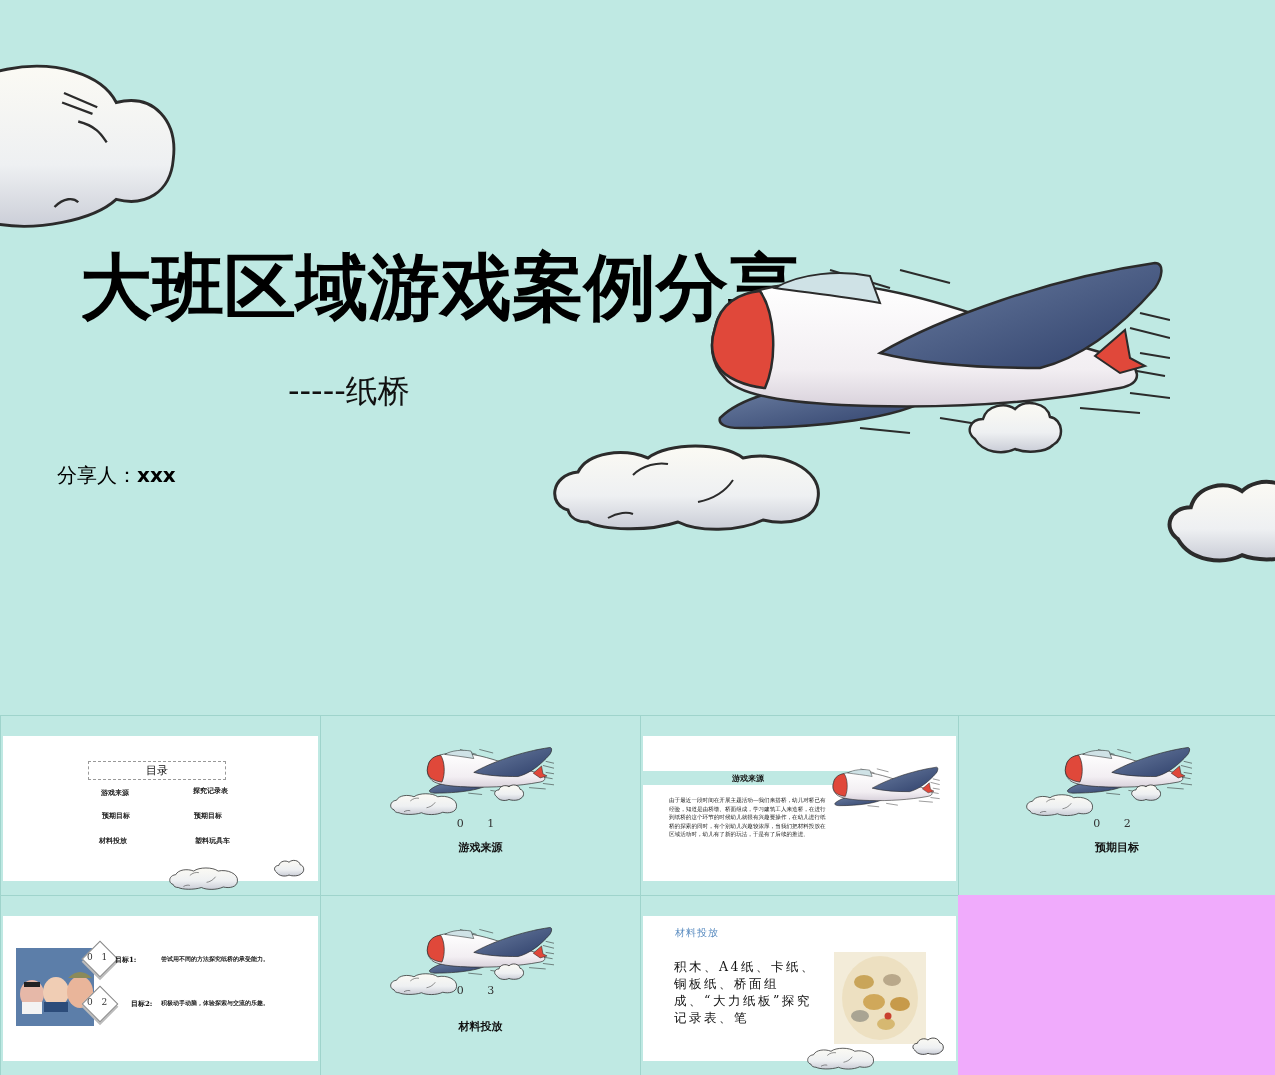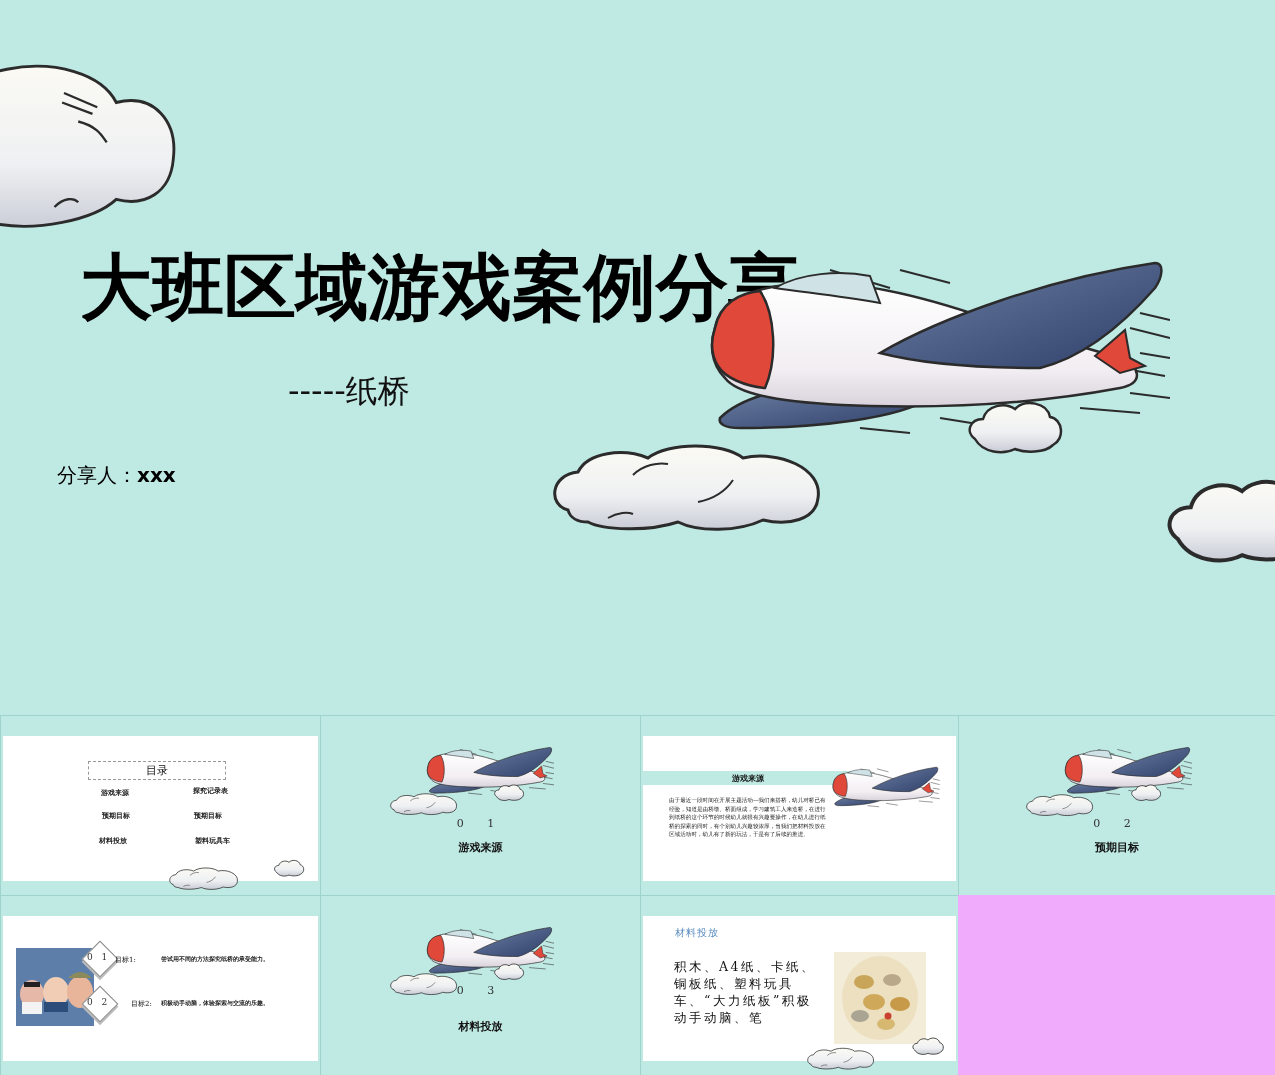--- a/index.html
+++ b/index.html
@@ -27,21 +27,21 @@
   .toc-item { position: absolute; font-size: 7px; font-family: "DejaVu Serif", serif; font-weight: bold; color: #222; }
 
   
   .band { position: absolute; left: 2px; width: 210px; top: 55px; height: 14px; background: #bfe9e3; text-align: center; font-size: 8px; line-height: 14px; font-family: "DejaVu Serif", serif; font-weight: bold; }
   .para { position: absolute; left: 28px; top: 80px; width: 160px; font-size: 5.6px; line-height: 8.5px; font-family: "DejaVu Serif", serif; color: #222; }
 
   
   .photo { position: absolute; left: 15px; top: 52px; width: 78px; height: 78px; background: #5c7ea9; overflow: hidden; }
   .diamond { position: absolute; width: 26px; height: 26px; transform: rotate(45deg); background: #fff; border: 1px solid #888; box-shadow: 2px 2px 0 #bbb; }
   .diamond-num { position: absolute; font-family: "DejaVu Serif", serif; font-size: 9px; color: #333; letter-spacing: 3px; }
-  .goal-label { position: absolute; font-size: 7px; font-family: "DejaVu Serif", serif; font-weight: normal; }
+  .goal-label { position: absolute; font-size: 7px; font-family: "DejaVu Serif", serif; font-weight: bold; }
   .goal-text { position: absolute; font-size: 6px; font-family: "DejaVu Serif", serif; font-weight: bold; color: #222; white-space: nowrap; }
 
   
   .mat-title { position: absolute; left: 34px; top: 30px; font-size: 10px; color: #5a8cc0; font-family: "DejaVu Serif", serif; letter-spacing: 1px; }
   .mat-text { position: absolute; left: 33px; top: 62px; width: 145px; font-size: 12.5px; line-height: 17px; font-family: "DejaVu Serif", serif; letter-spacing: 2.5px; color: #111; }
   .mat-img { position: absolute; left: 193px; top: 56px; width: 92px; height: 92px; background: #f3ecd9; }
 </style>
 </head>
 <body>
 
@@ -217,21 +217,21 @@
     <svg class="abs" style="left:172px;top:66px;width:32px;height:19px" viewBox="0 0 100 60">
         <use href="#cloudSmall"></use>
       </svg>
     <div class="num" style="top:88px">0 3</div>
     <div class="label" style="top:123px">材料投放</div>
   </div>
 
   <div class="thumb white-body">
     <div class="body"></div>
     <div class="mat-title">材料投放</div>
-    <div class="mat-text">积木、A4纸、卡纸、铜板纸、塑料玩具车、“大力纸板”积极动手动脑、笔</div>
+    <div class="mat-text">积木、A4纸、卡纸、铜板纸、桥面组成、“大力纸板”探究记录表、笔</div>
     <div class="mat-img">
       <svg width="92" height="92" viewBox="0 0 92 92">
         <ellipse cx="46" cy="46" rx="38" ry="42" fill="#ead9b0" opacity="0.6"></ellipse>
         <ellipse cx="30" cy="30" rx="10" ry="7" fill="#c9a55a"></ellipse>
         <ellipse cx="58" cy="28" rx="9" ry="6" fill="#b9a88a"></ellipse>
         <ellipse cx="40" cy="50" rx="11" ry="8" fill="#d0a85a"></ellipse>
         <ellipse cx="66" cy="52" rx="10" ry="7" fill="#c79a4a"></ellipse>
         <ellipse cx="26" cy="64" rx="9" ry="6" fill="#a9a493"></ellipse>
         <ellipse cx="52" cy="72" rx="9" ry="6" fill="#d6b871"></ellipse>
         <circle cx="54" cy="64" r="3.5" fill="#c9402e"></circle>

